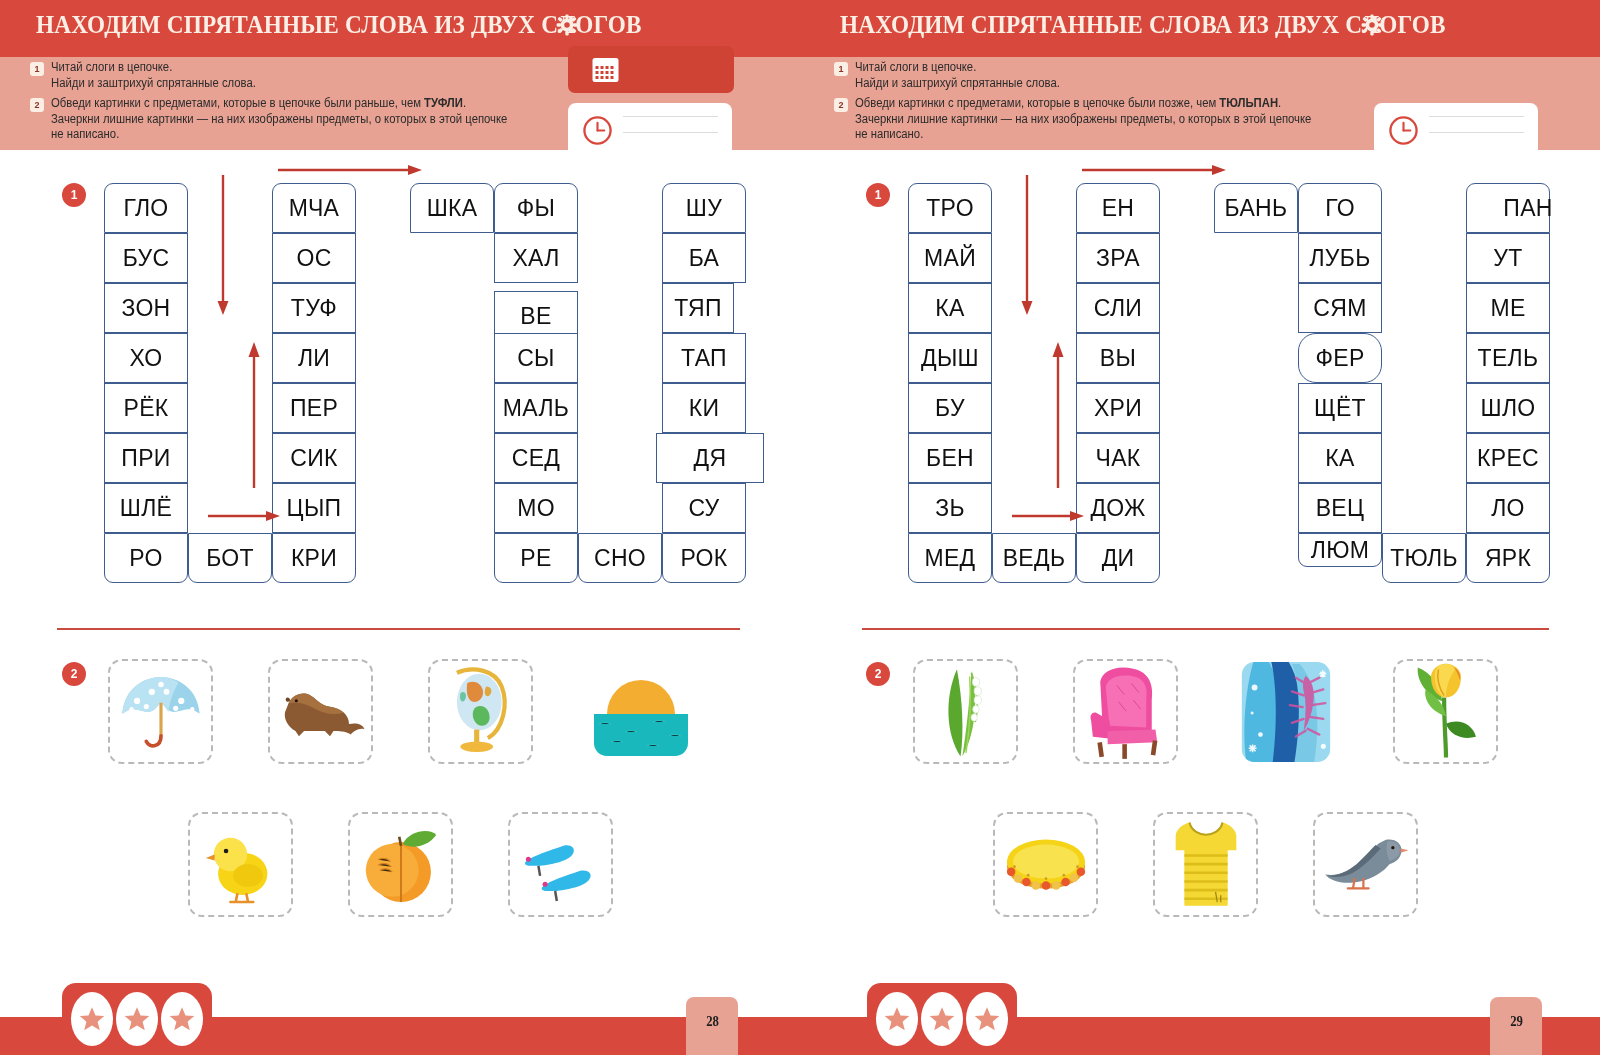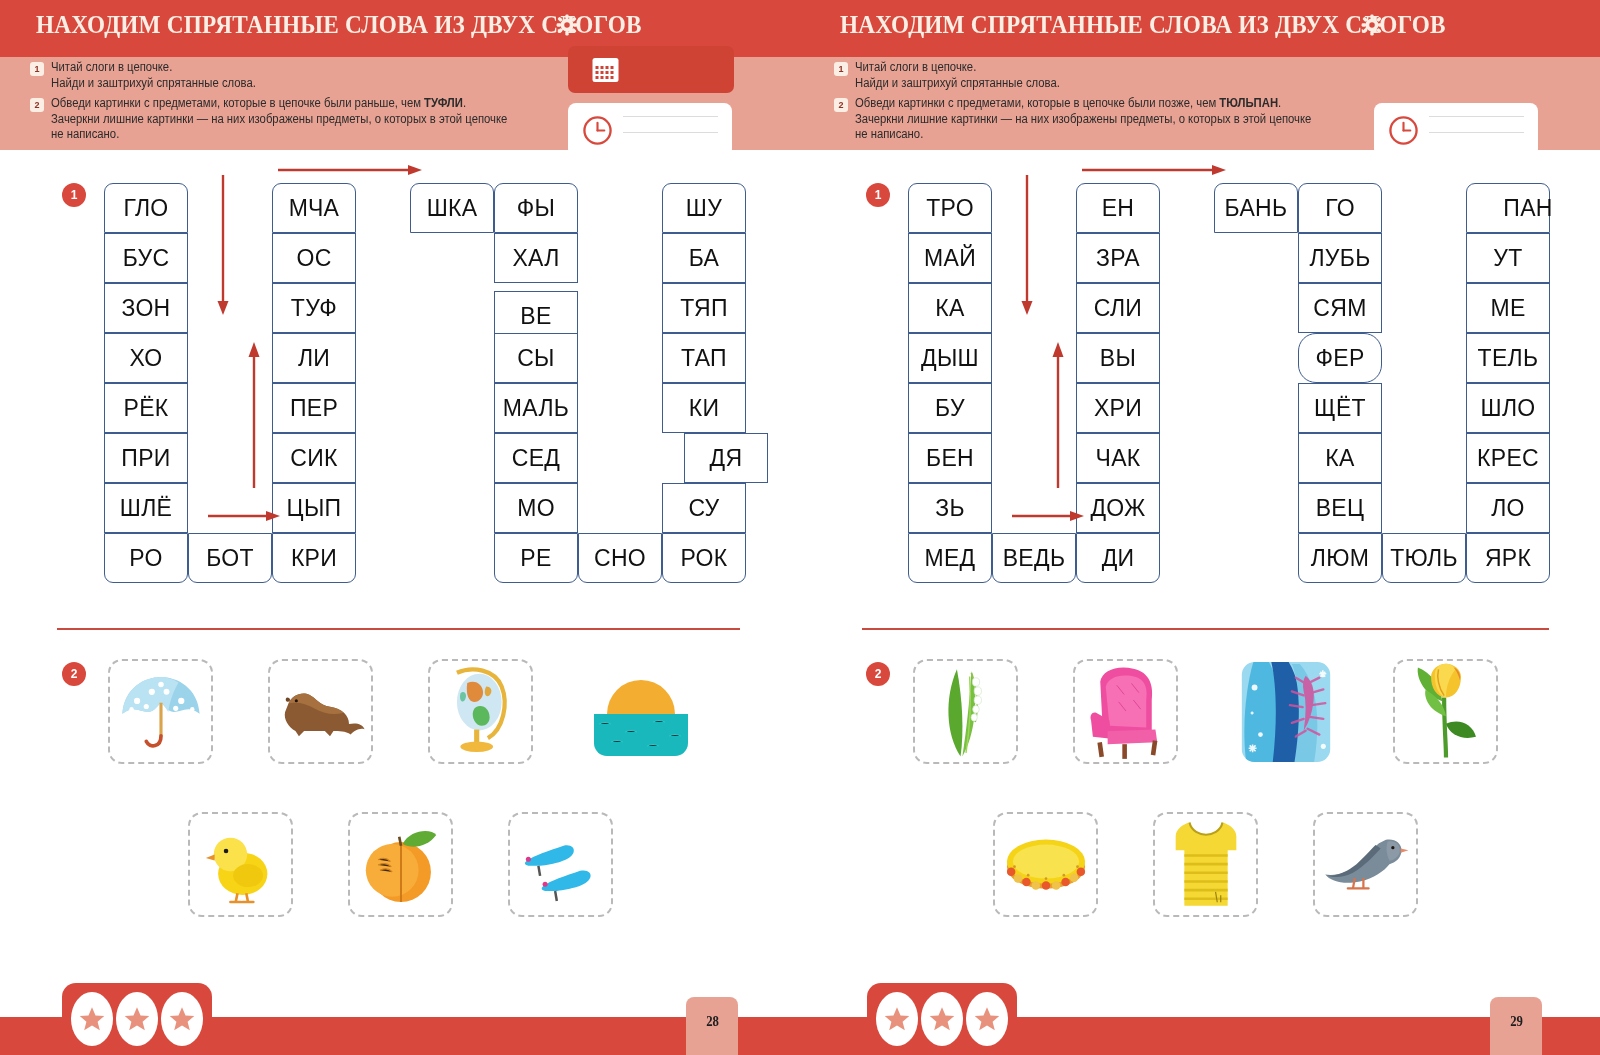--- a/index.html
+++ b/index.html
@@ -277,24 +277,24 @@
           <div class="cell" style="left: 494px; top: 73px; width: 84px; height: 50px;">ХАЛ</div>
           <div class="cell" style="left: 494px; top: 123px; width: 84px; height: 50px; margin-top: 8px;">ВЕ</div>
           <div class="cell" style="left: 494px; top: 173px; width: 84px; height: 50px;">СЫ</div>
           <div class="cell" style="left: 494px; top: 223px; width: 84px; height: 50px;">МАЛЬ</div>
           <div class="cell" style="left: 494px; top: 273px; width: 84px; height: 50px;">СЕД</div>
           <div class="cell" style="left: 494px; top: 323px; width: 84px; height: 50px;">МО</div>
           <div class="cell bl br" style="left: 494px; top: 373px; width: 84px; height: 50px;">РЕ</div>
           <div class="cell bl br" style="left: 578px; top: 373px; width: 84px; height: 50px; text-align: right;">СНО</div>
           <div class="cell tl tr" style="left: 662px; top: 23px; width: 84px; height: 50px;">ШУ</div>
           <div class="cell" style="left: 662px; top: 73px; width: 84px; height: 50px;">БА</div>
-          <div class="cell" style="left: 662px; top: 123px; width: 84px; height: 50px;">ТЯП</div>
+          <div class="cell" style="left: 662px; top: 123px; width: 72px; height: 50px;">ТЯП</div>
           <div class="cell" style="left: 662px; top: 173px; width: 84px; height: 50px;">ТАП</div>
           <div class="cell" style="left: 662px; top: 223px; width: 84px; height: 50px;">КИ</div>
-          <div class="cell" style="left: 684px; top: 273px; width: 84px; height: 50px;">ДЯ</div>
+          <div class="cell" style="left: 656px; top: 273px; width: 108px; height: 50px;">ДЯ</div>
           <div class="cell" style="left: 662px; top: 323px; width: 84px; height: 50px;">СУ</div>
           <div class="cell bl br" style="left: 662px; top: 373px; width: 84px; height: 50px;">РОК</div>
           <div class="arrow" style="left: 213px; top: 13px; width: 20px; height: 148px;"><svg width="20" height="148" viewBox="0 0 20 148">
               <line x1="10" y1="2" x2="10" y2="132" stroke="#c0392f" stroke-width="2.4"></line>
               <path d="M10 142 L4.5 128 L15.5 128 Z" fill="#c0392f"></path>
             </svg></div>
           <div class="arrow" style="left: 244px; top: 178px; width: 20px; height: 152px;"><svg width="20" height="152" viewBox="0 0 20 152">
               <line x1="10" y1="150" x2="10" y2="18" stroke="#c0392f" stroke-width="2.4"></line>
               <path d="M10 4 L4.5 19 L15.5 19 Z" fill="#c0392f"></path>
             </svg></div>
@@ -520,21 +520,21 @@
           <div class="cell" style="left: 276px; top: 323px; width: 84px; height: 50px;">ДОЖ</div>
           <div class="cell bl br" style="left: 276px; top: 373px; width: 84px; height: 50px;">ДИ</div>
           <div class="cell tl tr" style="left: 414px; top: 23px; width: 84px; height: 50px;">БАНЬ</div>
           <div class="cell tl tr" style="left: 498px; top: 23px; width: 84px; height: 50px;">ГО</div>
           <div class="cell" style="left: 498px; top: 73px; width: 84px; height: 50px;">ЛУБЬ</div>
           <div class="cell" style="left: 498px; top: 123px; width: 84px; height: 50px;">СЯМ</div>
           <div class="cell" style="left: 498px; top: 173px; width: 84px; height: 50px; border-radius: 18px;">ФЕР</div>
           <div class="cell" style="left: 498px; top: 223px; width: 84px; height: 50px;">ЩЁТ</div>
           <div class="cell" style="left: 498px; top: 273px; width: 84px; height: 50px;">КА</div>
           <div class="cell" style="left: 498px; top: 323px; width: 84px; height: 50px;">ВЕЦ</div>
-          <div class="cell bl br" style="left: 498px; top: 373px; width: 84px; height: 50px;">ЛЮМ</div>
+          <div class="cell bl br" style="left: 498px; top: 373px; width: 84px; height: 34px;">ЛЮМ</div>
           <div class="cell bl br" style="left: 582px; top: 373px; width: 84px; height: 50px;">ТЮЛЬ</div>
           <div class="cell tl tr" style="left: 666px; top: 23px; width: 84px; height: 50px; padding-left: 40px;">ПАН</div>
           <div class="cell" style="left: 666px; top: 73px; width: 84px; height: 50px;">УТ</div>
           <div class="cell" style="left: 666px; top: 123px; width: 84px; height: 50px;">МЕ</div>
           <div class="cell" style="left: 666px; top: 173px; width: 84px; height: 50px;">ТЕЛЬ</div>
           <div class="cell" style="left: 666px; top: 223px; width: 84px; height: 50px;">ШЛО</div>
           <div class="cell" style="left: 666px; top: 273px; width: 84px; height: 50px;">КРЕС</div>
           <div class="cell" style="left: 666px; top: 323px; width: 84px; height: 50px;">ЛО</div>
           <div class="cell bl br" style="left: 666px; top: 373px; width: 84px; height: 50px;">ЯРК</div>
           <div class="arrow" style="left: 217px; top: 13px; width: 20px; height: 148px;"><svg width="20" height="148" viewBox="0 0 20 148">

